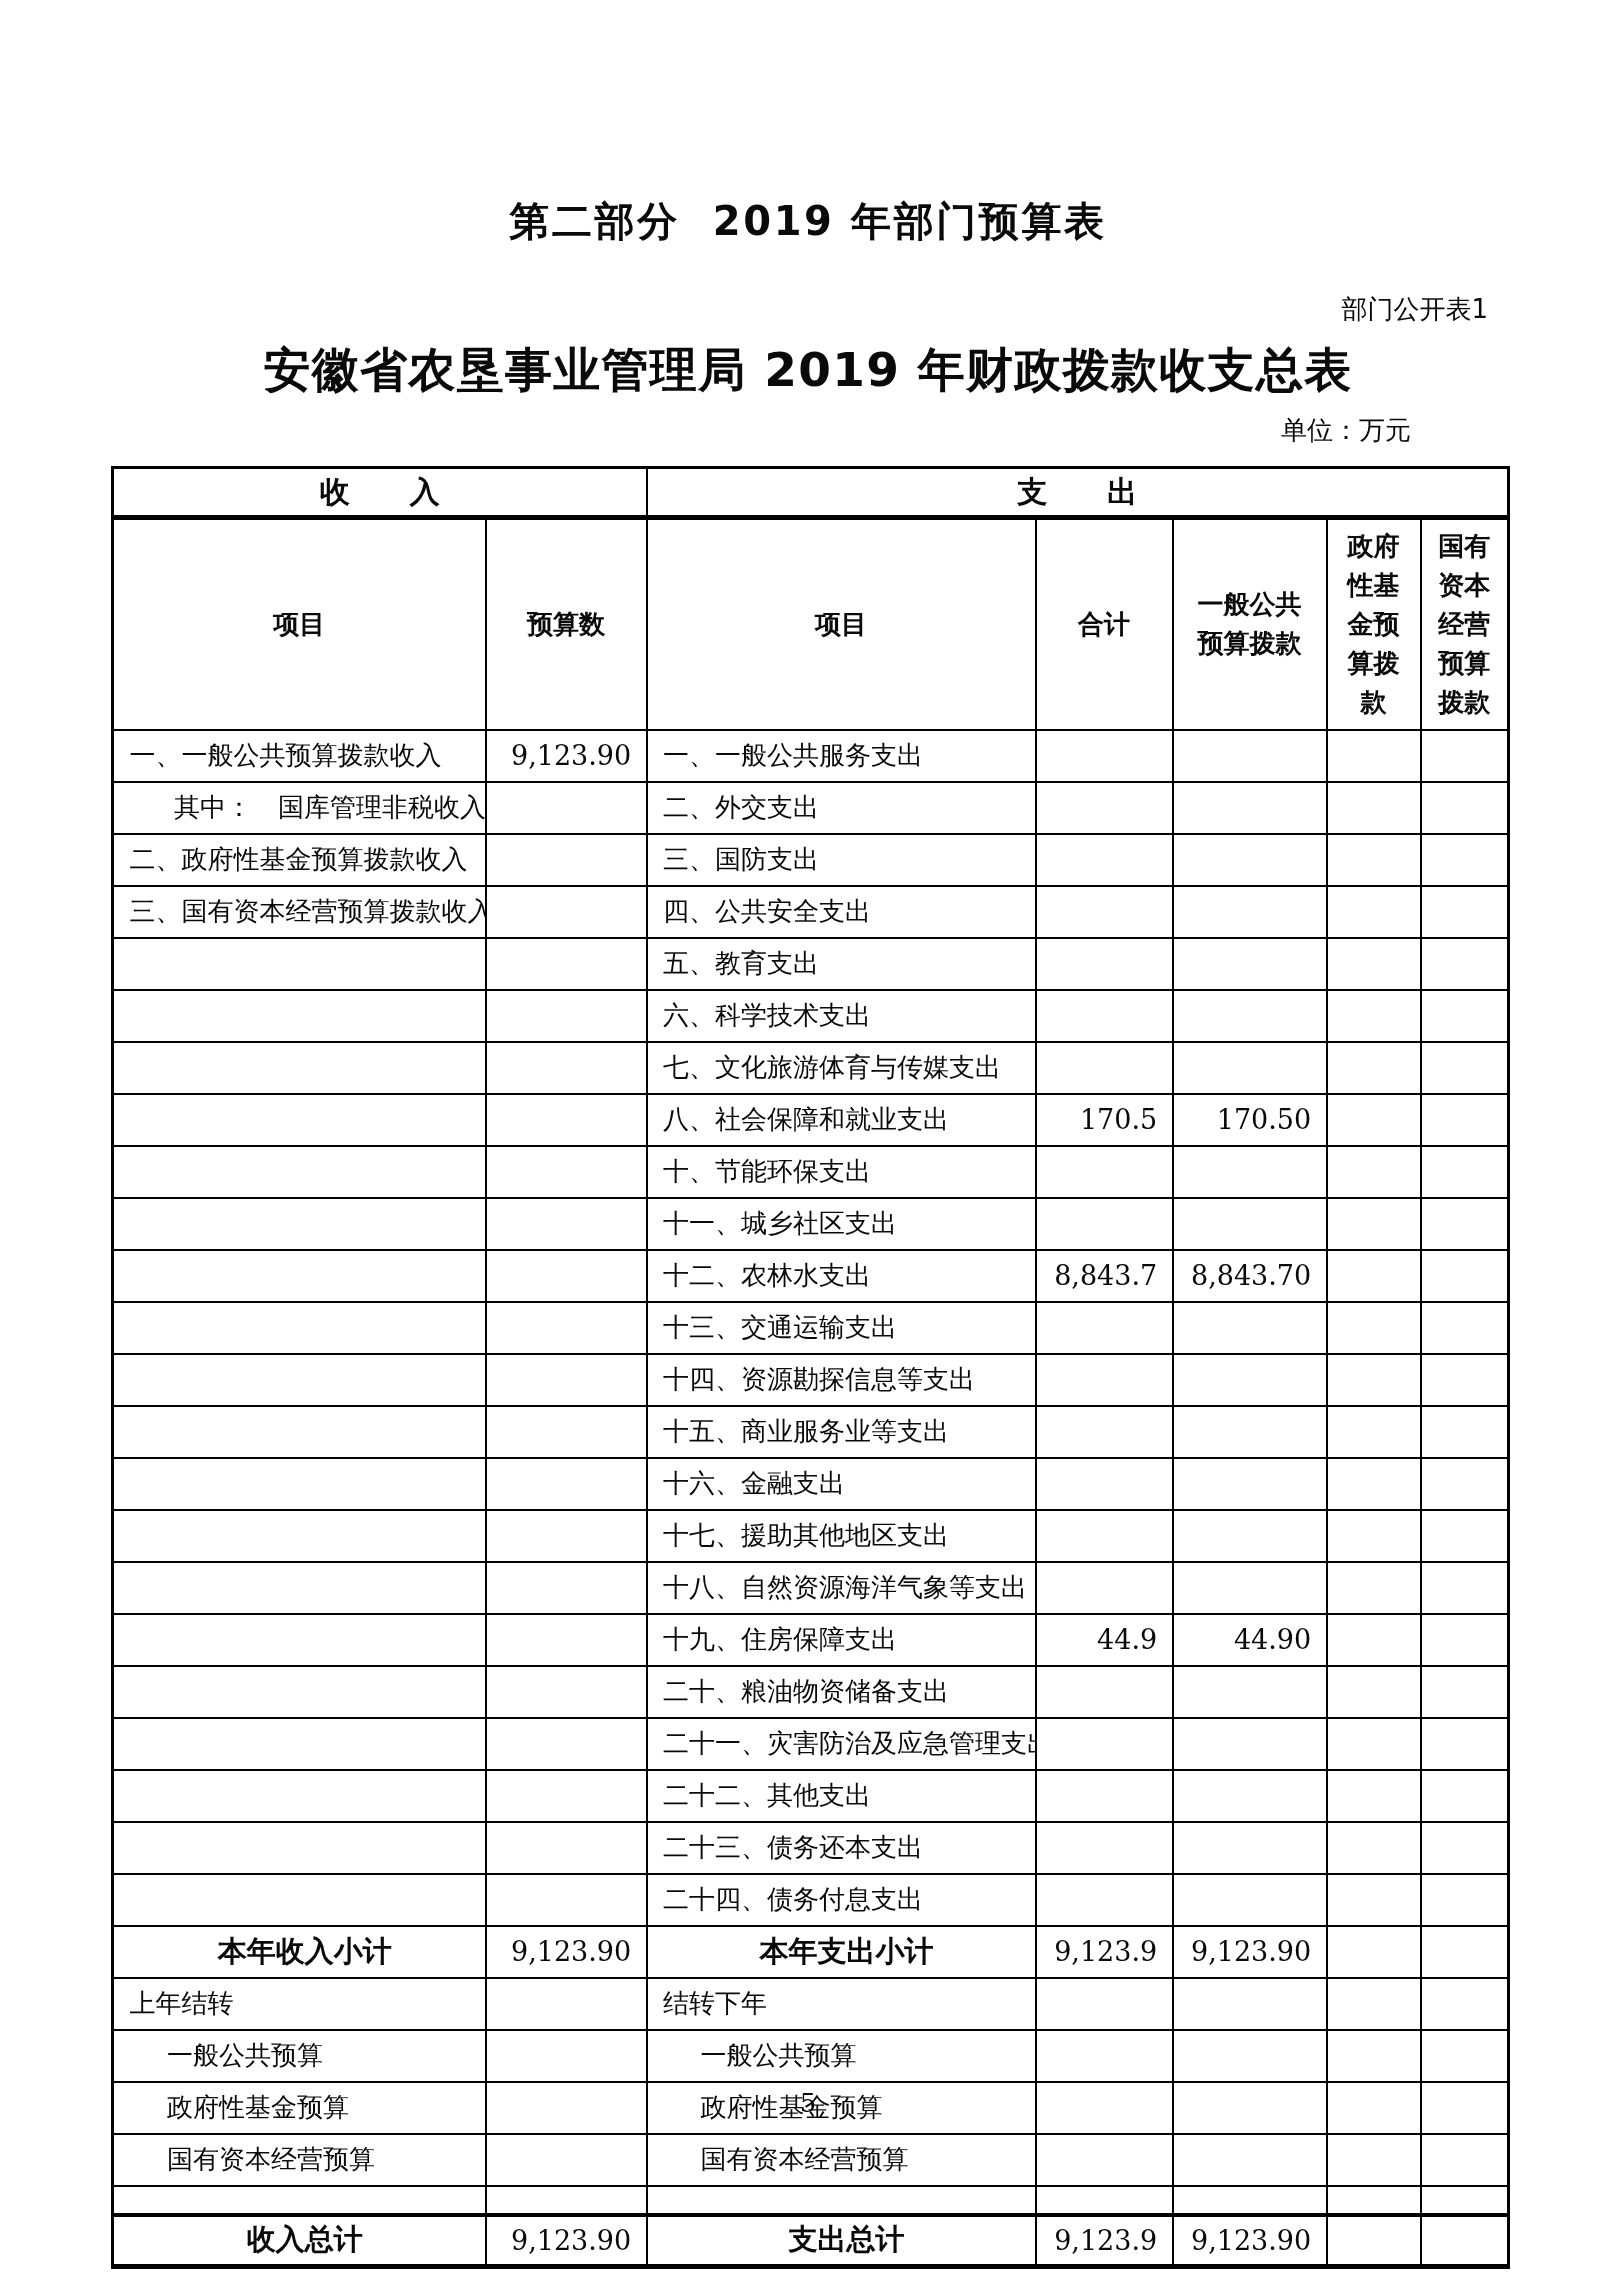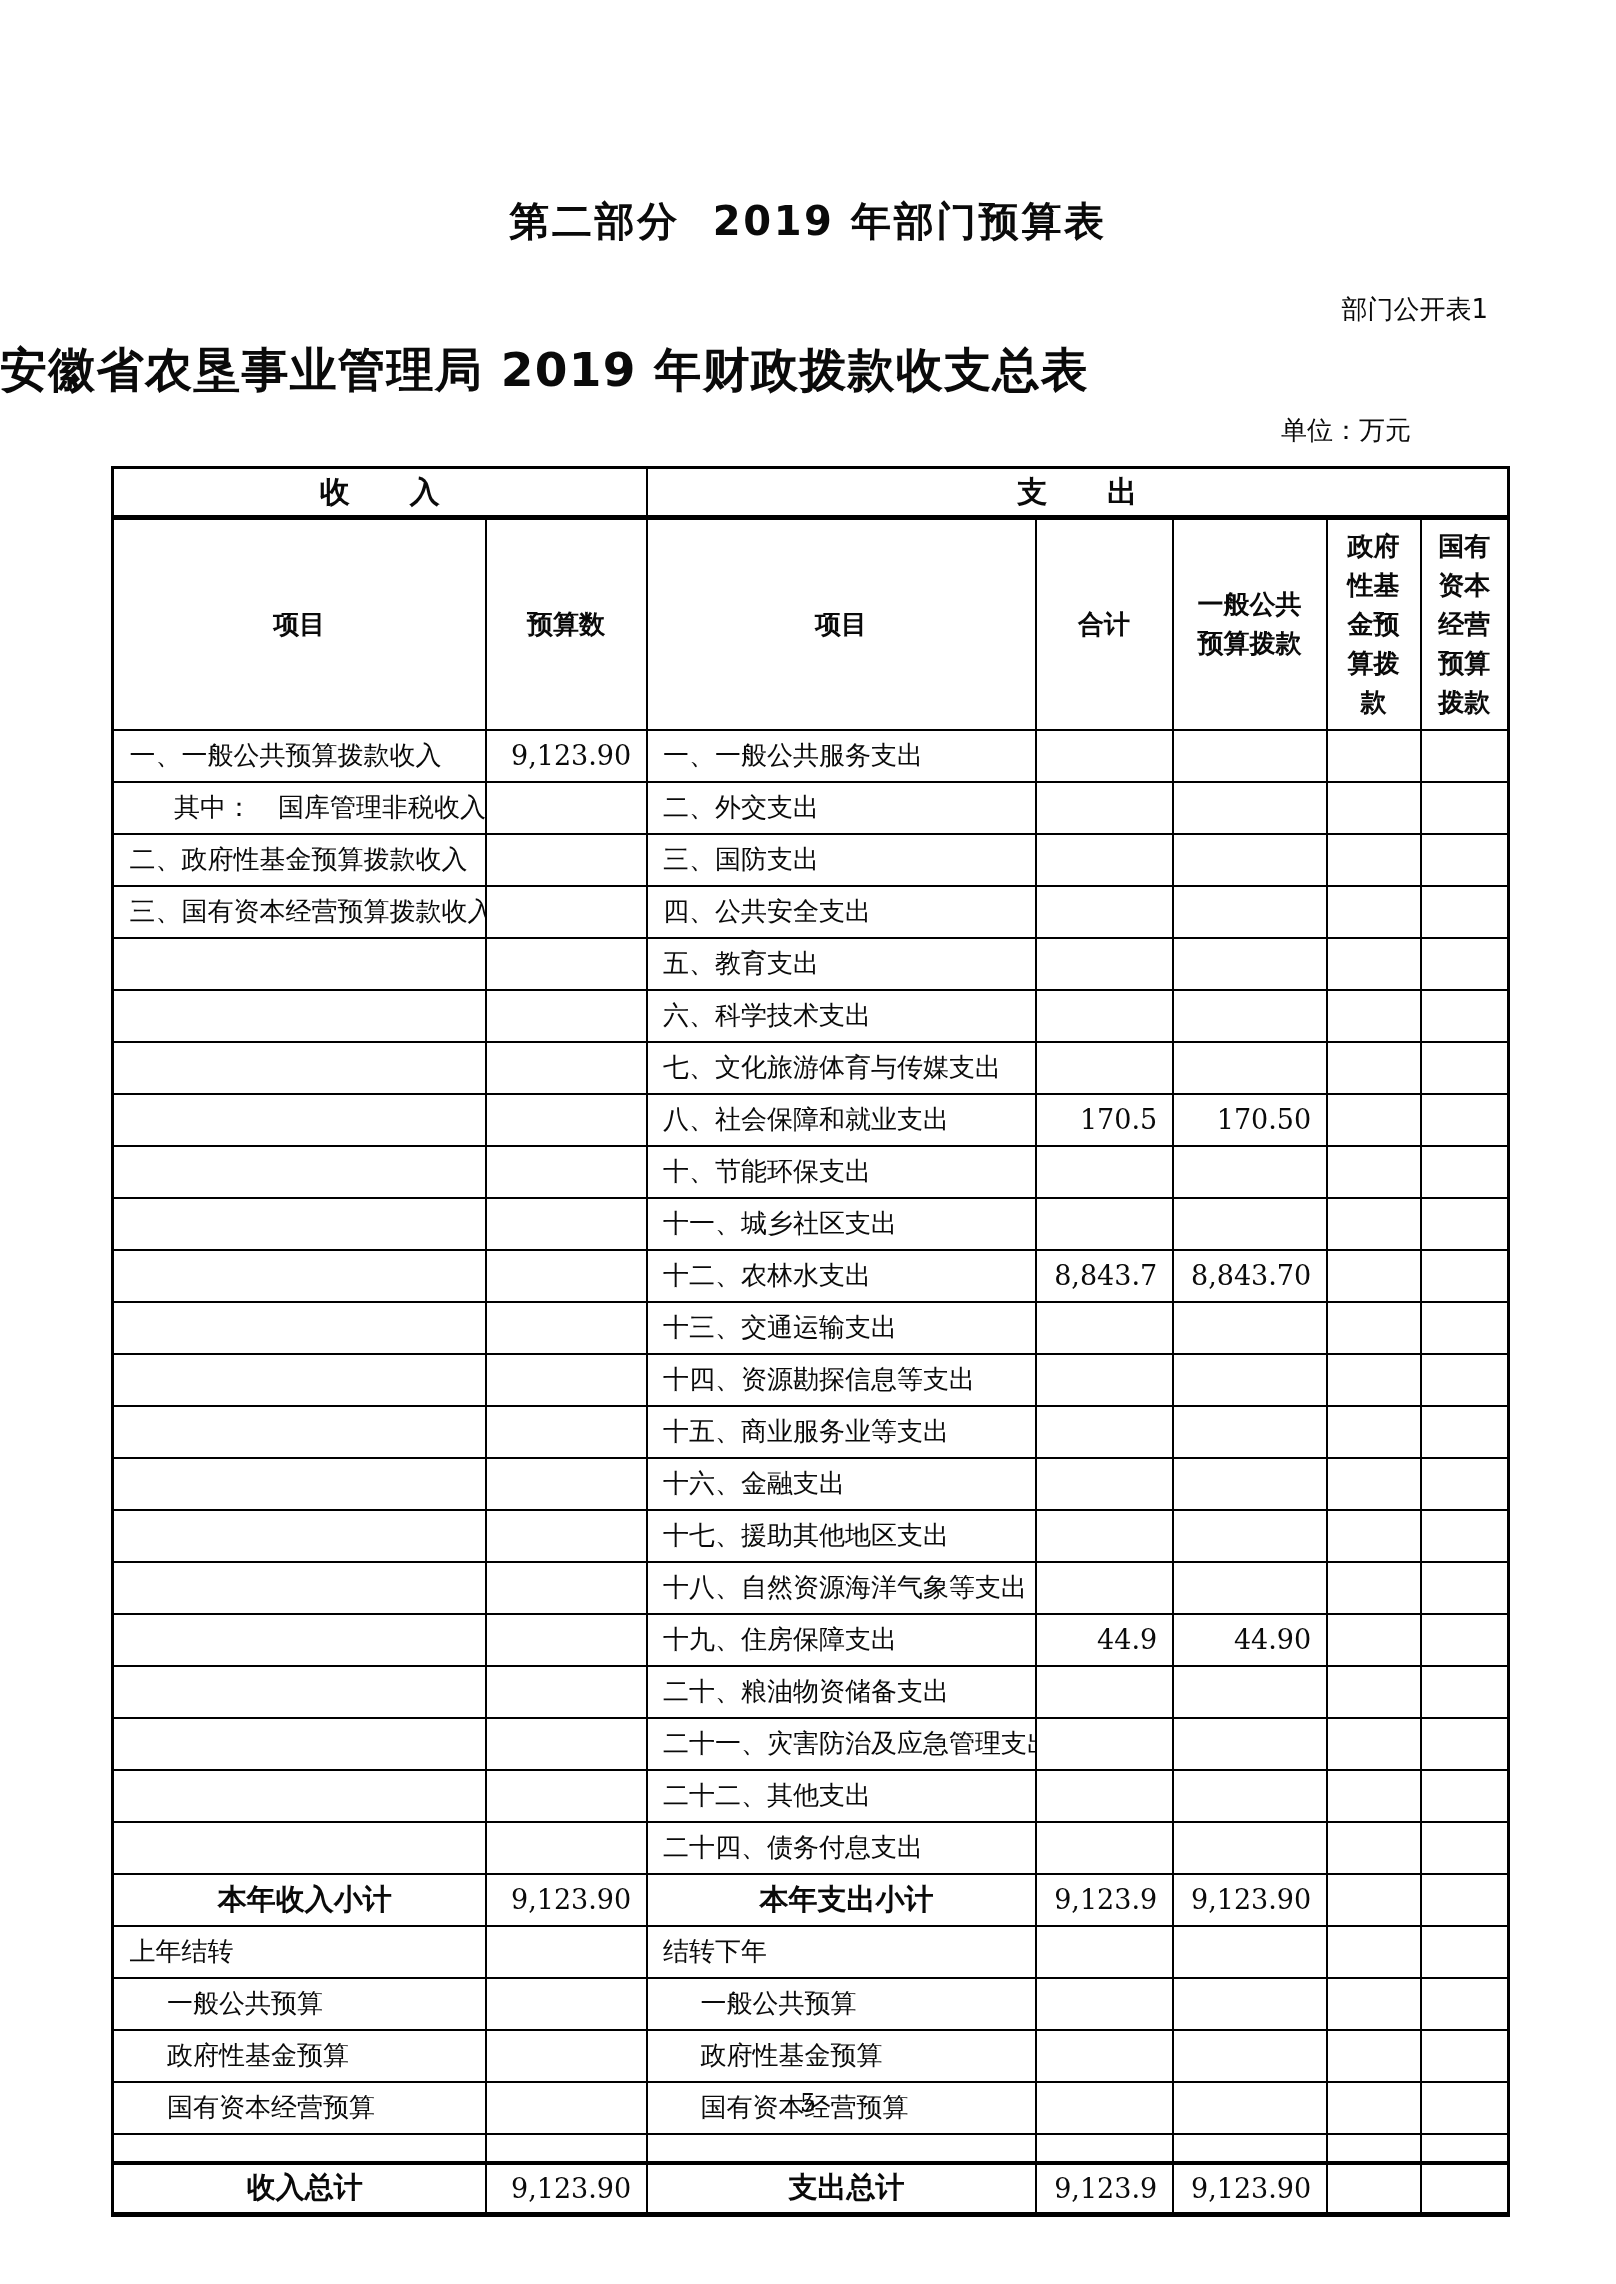--- a/index.html
+++ b/index.html
@@ -30,20 +30,21 @@
     top: 292px;
     right: 128px;
     font-size: 26px;
     font-weight: normal;
   }
   .main-title {
     position: absolute;
     top: 339px;
     left: 0;
     width: 100%;
+    text-align: center;
     font-size: 47px;
     font-weight: bold;
     letter-spacing: 1.3px;
     white-space: pre;
   }
   .unit-note {
     position: absolute;
     top: 413px;
     right: 205px;
     font-size: 26px;
@@ -347,20 +348,29 @@
         <td class="num"></td>
         <td class="txt">二十二、其他支出</td>
         <td class="num"></td>
         <td class="num"></td>
         <td class="num"></td>
         <td class="num"></td>
       </tr>
       <tr>
         <td class="txt"></td>
         <td class="num"></td>
+        <td class="txt">二十三、债务还本支出</td>
+        <td class="num"></td>
+        <td class="num"></td>
+        <td class="num"></td>
+        <td class="num"></td>
+      </tr>
+      <tr>
+        <td class="txt"></td>
+        <td class="num"></td>
         <td class="txt">二十四、债务付息支出</td>
         <td class="num"></td>
         <td class="num"></td>
         <td class="num"></td>
         <td class="num"></td>
       </tr>
       <tr class="subtotal">
         <td class="txt head">本年收入小计</td>
         <td class="num">9,123.90</td>
         <td class="txt head">本年支出小计</td>

